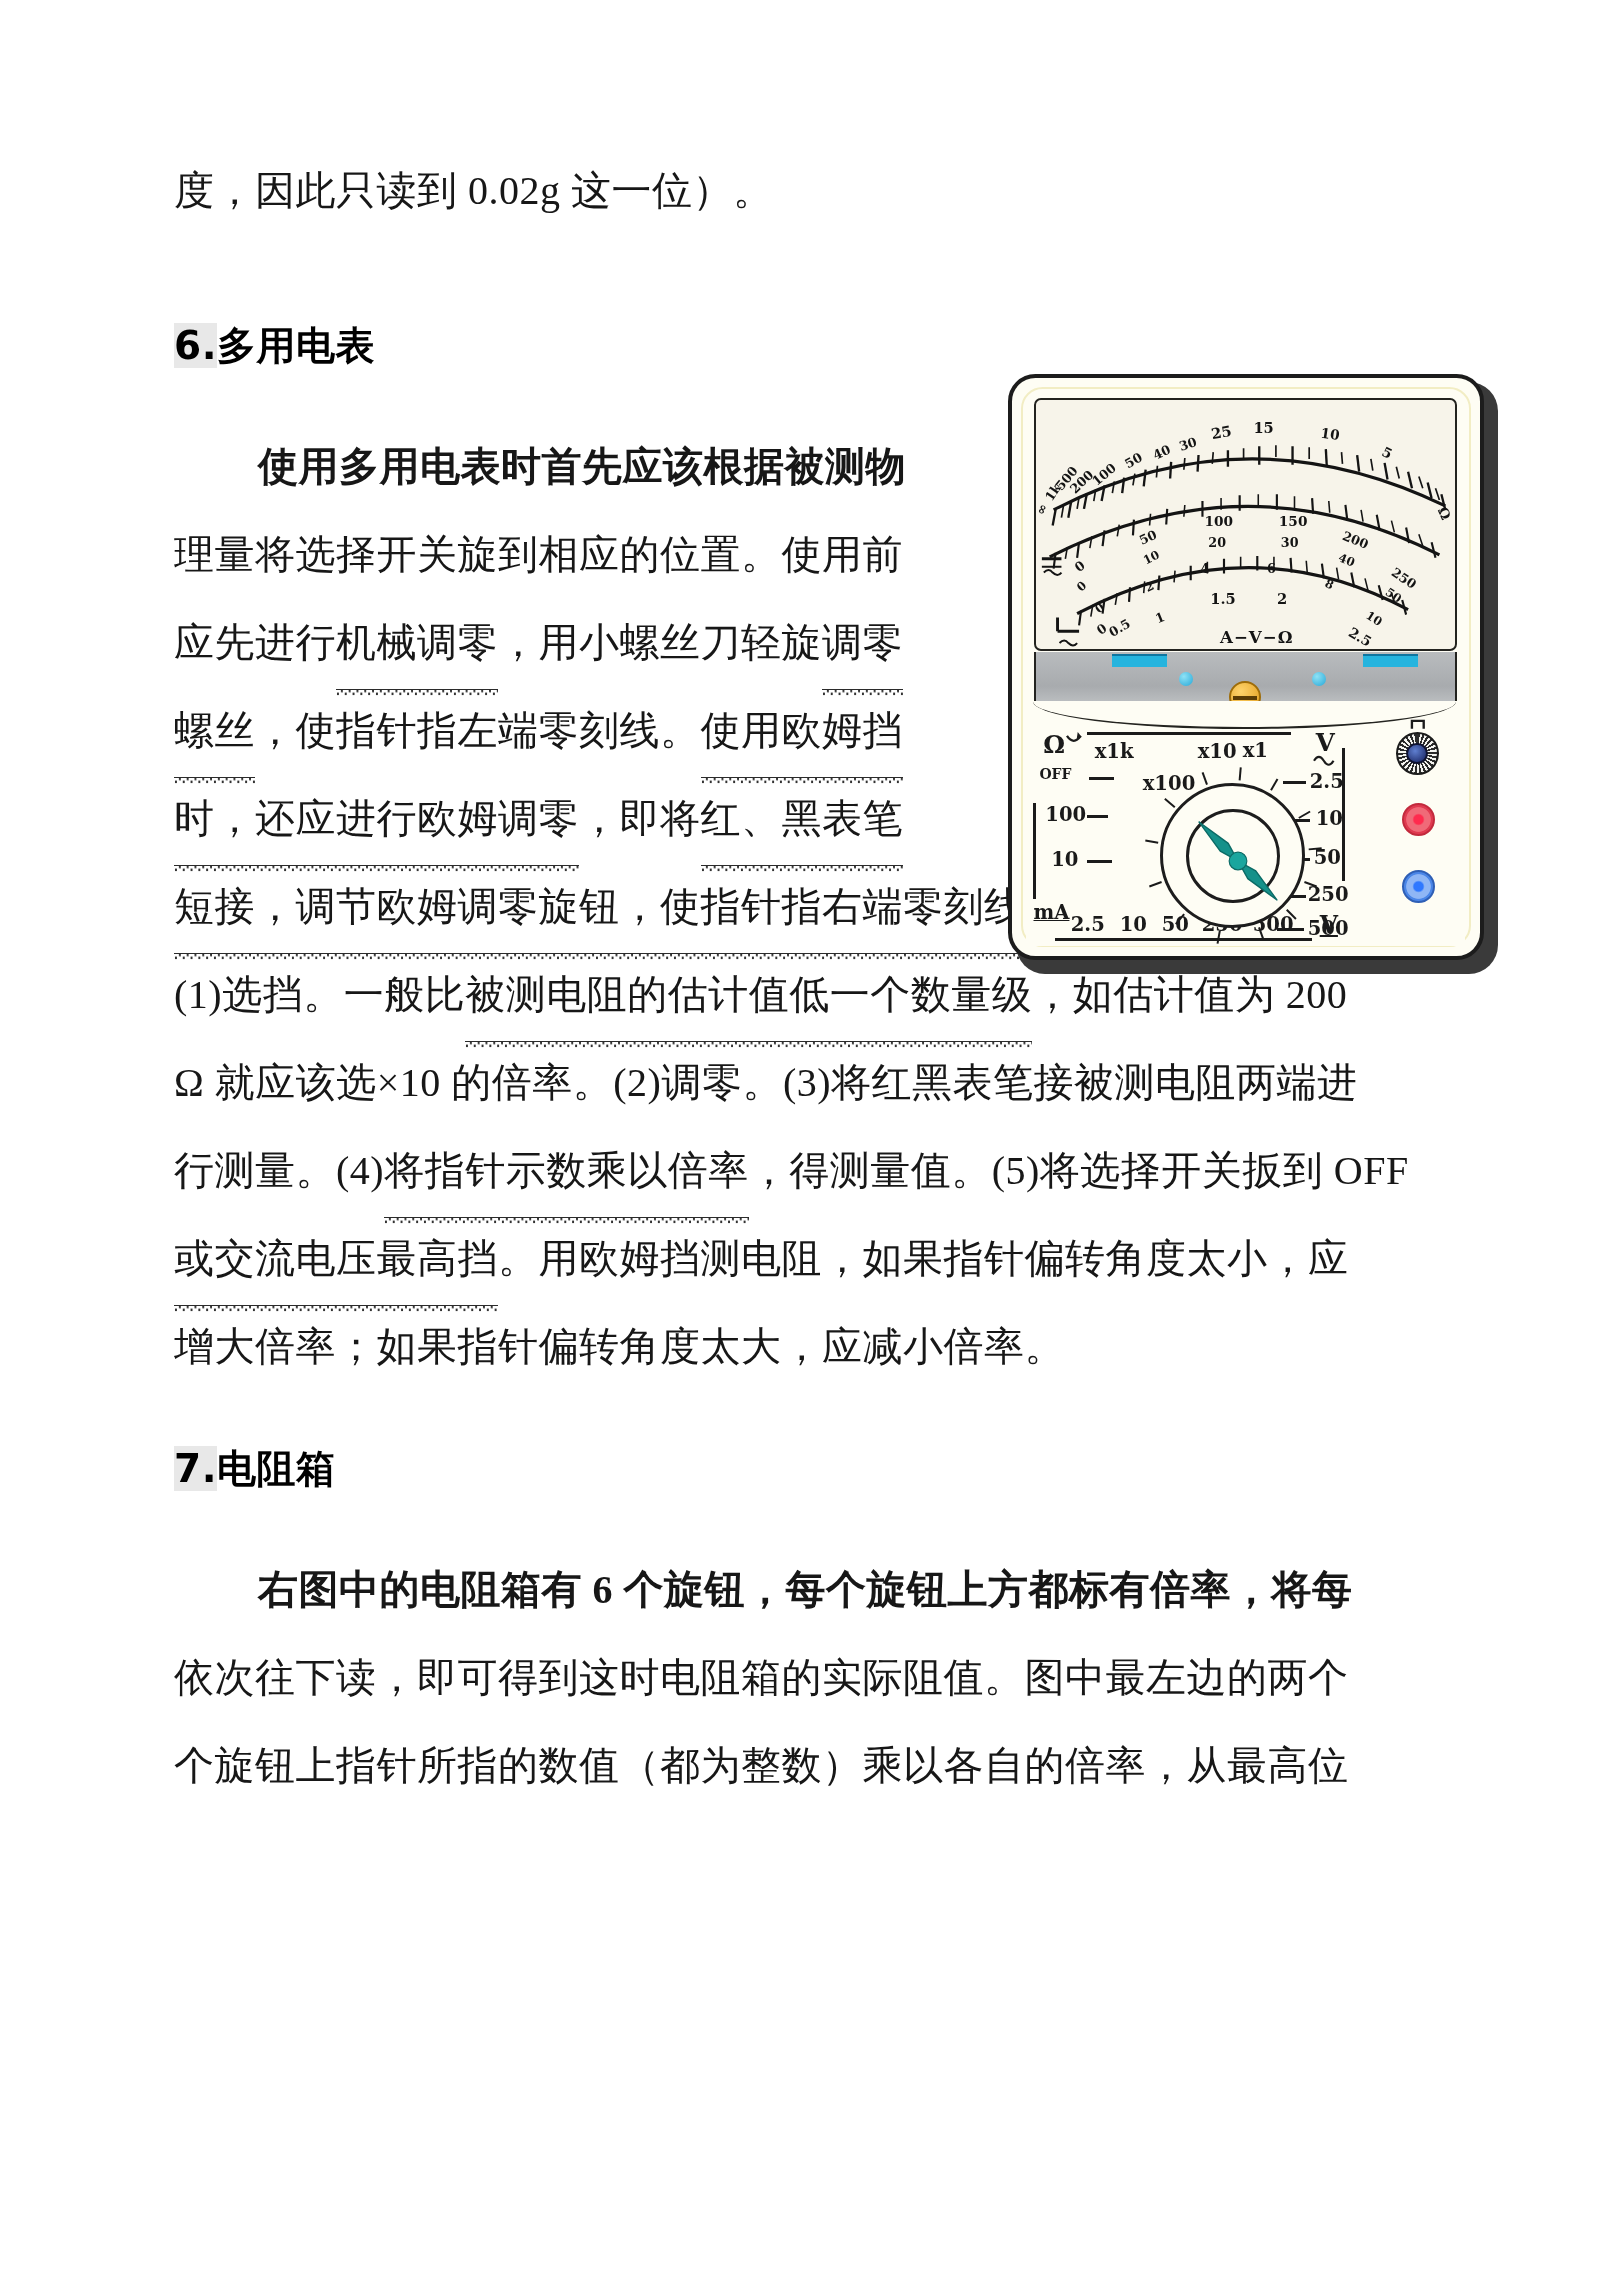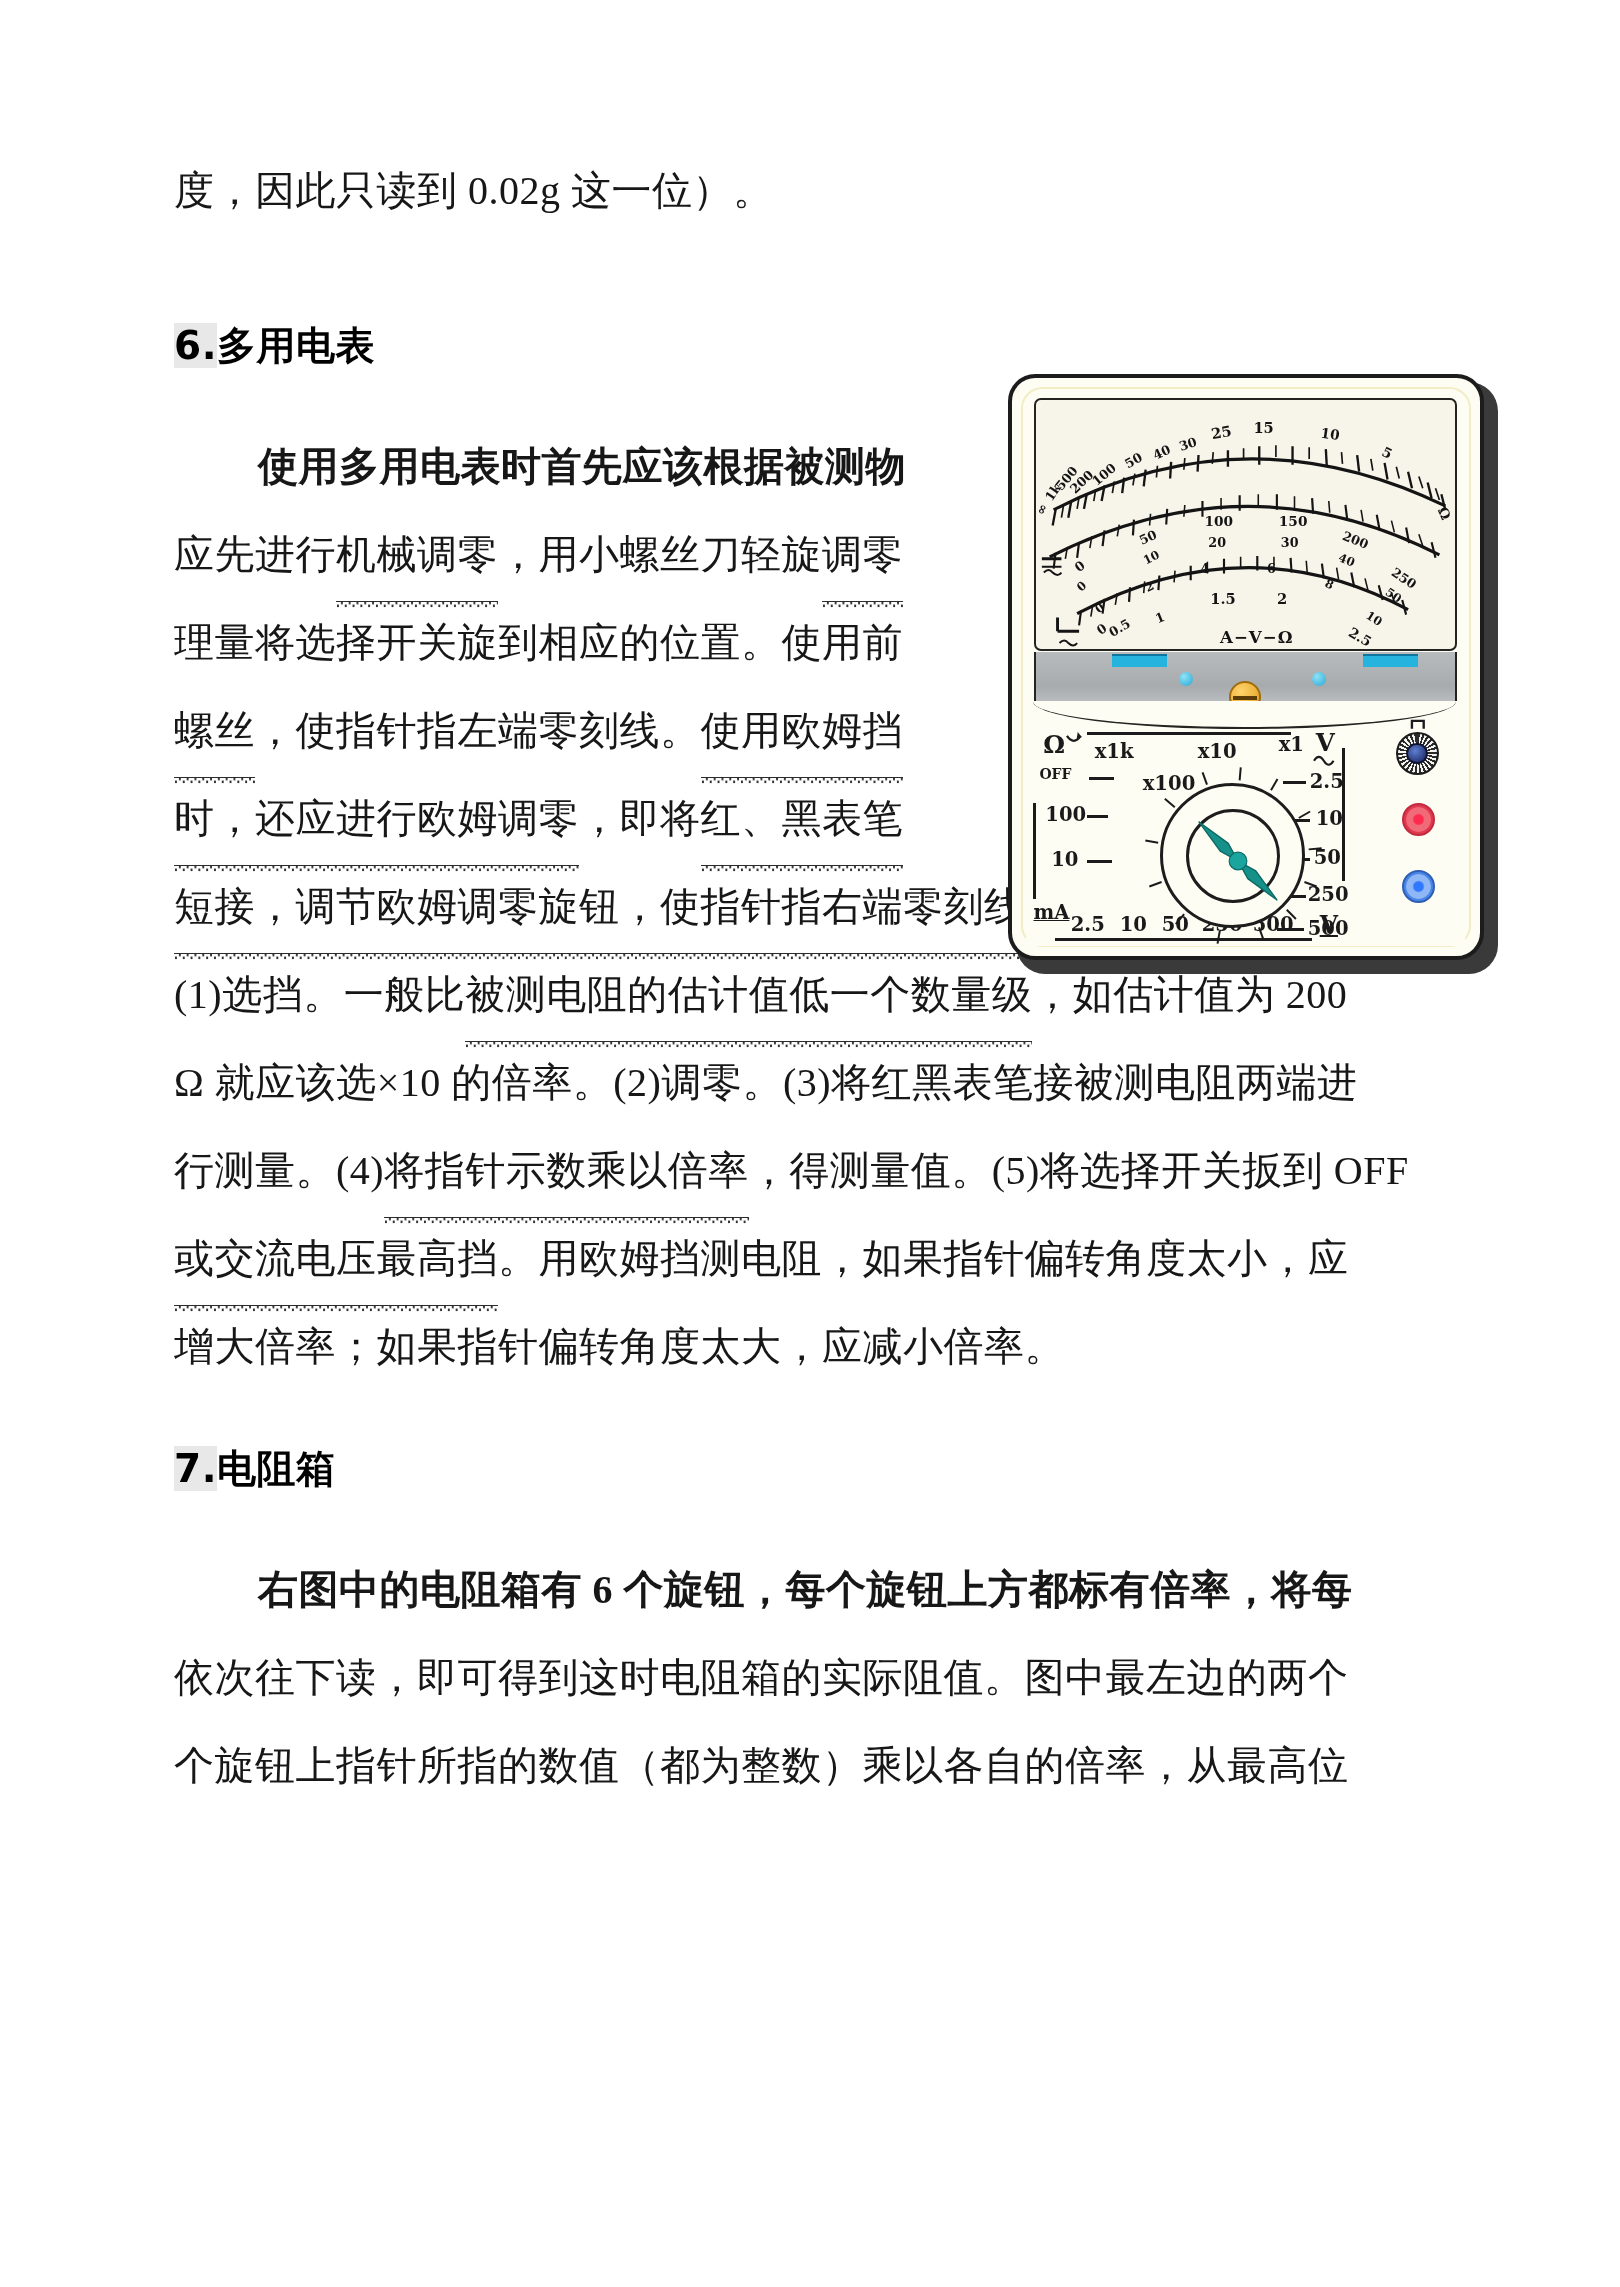--- a/index.html
+++ b/index.html
@@ -290,23 +290,23 @@
 
     <div class="line">度，因此只读到 0.02g 这一位）。</div>
 
     <div class="gap-lg"></div>
 
     <h2 class="heading"><span class="num">6.</span><span>多用电表</span></h2>
 
     <div class="gap-sm"></div>
 
     <div class="line indent">使用多用电表时首先应该根据被测物</div>
+    <div class="line">理量将选择开关旋到相应的位置。使用前</div>
+
     <div class="line"><span>应先进行</span><span class="wavy">机械调零</span><span>，用小螺丝刀轻旋</span><span class="wavy">调零</span></div>
-
-    <div class="line">理量将选择开关旋到相应的位置。使用前</div>
 
     <div class="line"><span class="wavy">螺丝</span><span>，使指针指左端零刻线。</span><span class="wavy">使用欧姆挡</span></div>
 
     <div class="line"><span class="wavy">时，还应进行欧姆调零</span><span>，即将</span><span class="wavy">红、黑表笔</span></div>
 
     <div class="line"><span class="wavy">短接，调节欧姆调零旋钮，使指针指右端零刻线处</span><span>。欧姆挡的使用：</span></div>
 
     <div class="line"><span>(1)选挡。一般比</span><span class="wavy">被测电阻的估计值低一个数量级</span><span>，如估计值为 200</span></div>
 
     <div class="line">Ω 就应该选×10 的倍率。(2)调零。(3)将红黑表笔接被测电阻两端进</div>
@@ -506,21 +506,21 @@
         <span class="lbl" style="left:17.6px; top:29px; font-size:24.5px;">Ω</span>
         <svg style="position:absolute;left:39px;top:31px;" width="19.6" height="19.6" viewBox="0 0 20 20">
           <path d="M2,4 q7,10 14,0" stroke="#1b1b1b" stroke-width="2.4" fill="none"></path>
           <path d="M13,0 l4,5 l-5,2 z" fill="#1b1b1b"></path>
         </svg>
         <div class="rule-h" style="left:61px; top:31px; width:204px;"></div>
 
         <span class="lbl" style="left:69px;  top:39px;">x1k</span>
         <span class="lbl" style="left:117px; top:39px;margin-top:32px;">x100</span>
         <span class="lbl" style="left:172px; top:39px;">x10</span>
-        <span class="lbl" style="left:217px; top:32px;margin-left:36px;">x1</span>
+        <span class="lbl" style="left:217px; top:38px;">x1</span>
 
         <span class="lbl" style="left:290px; top:27.4px; font-size:24.5px;">V</span>
         <svg style="position:absolute;left:286px;top:51px;" width="25.5" height="13.7" viewBox="0 0 26 14">
           <path d="M2,9 q5,-8 10,0 q5,8 10,0" stroke="#1b1b1b" stroke-width="2.2" fill="none"></path>
         </svg>
         <div class="rule-v" style="left:316px; top:47px; height:133px;"></div>
 
         <span class="lbl" style="left:13.7px; top:65px; font-size:14px;">OFF</span>
         <div class="dash" style="left:63px; top:76px; width:25.5px;"></div>
 

